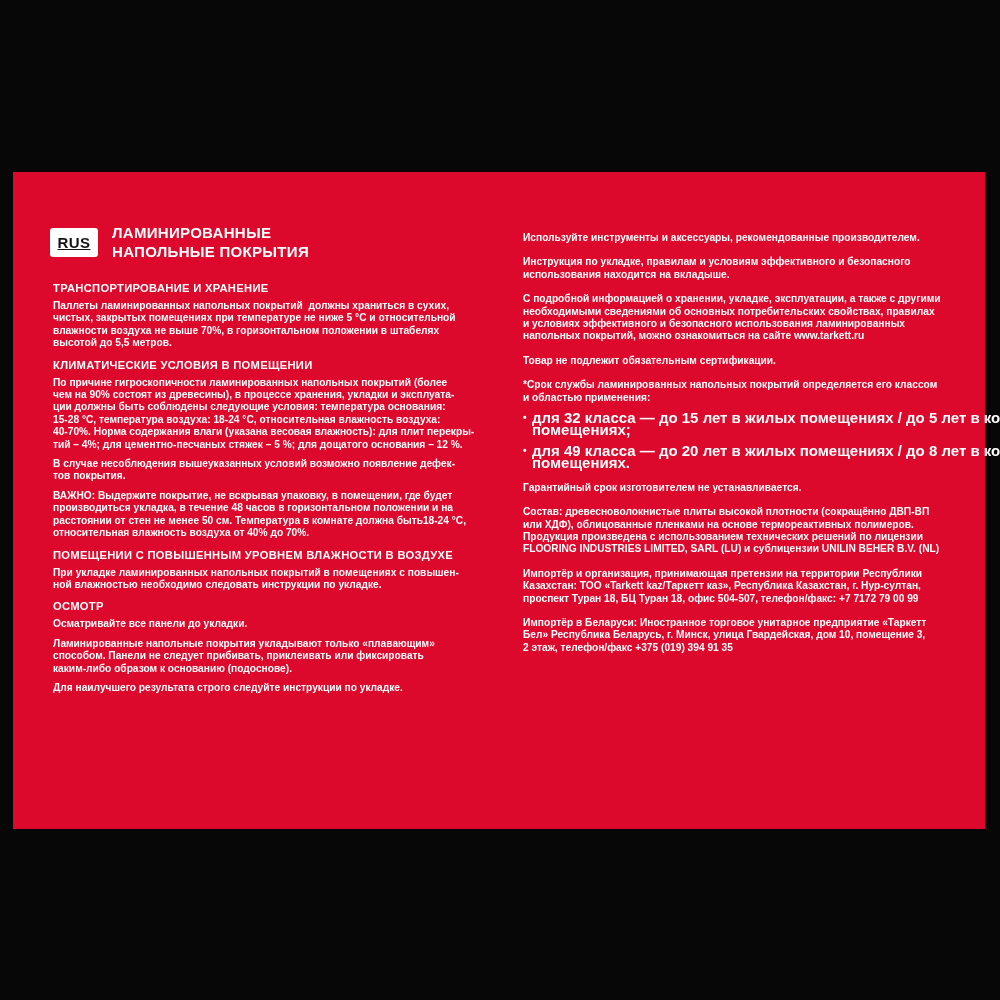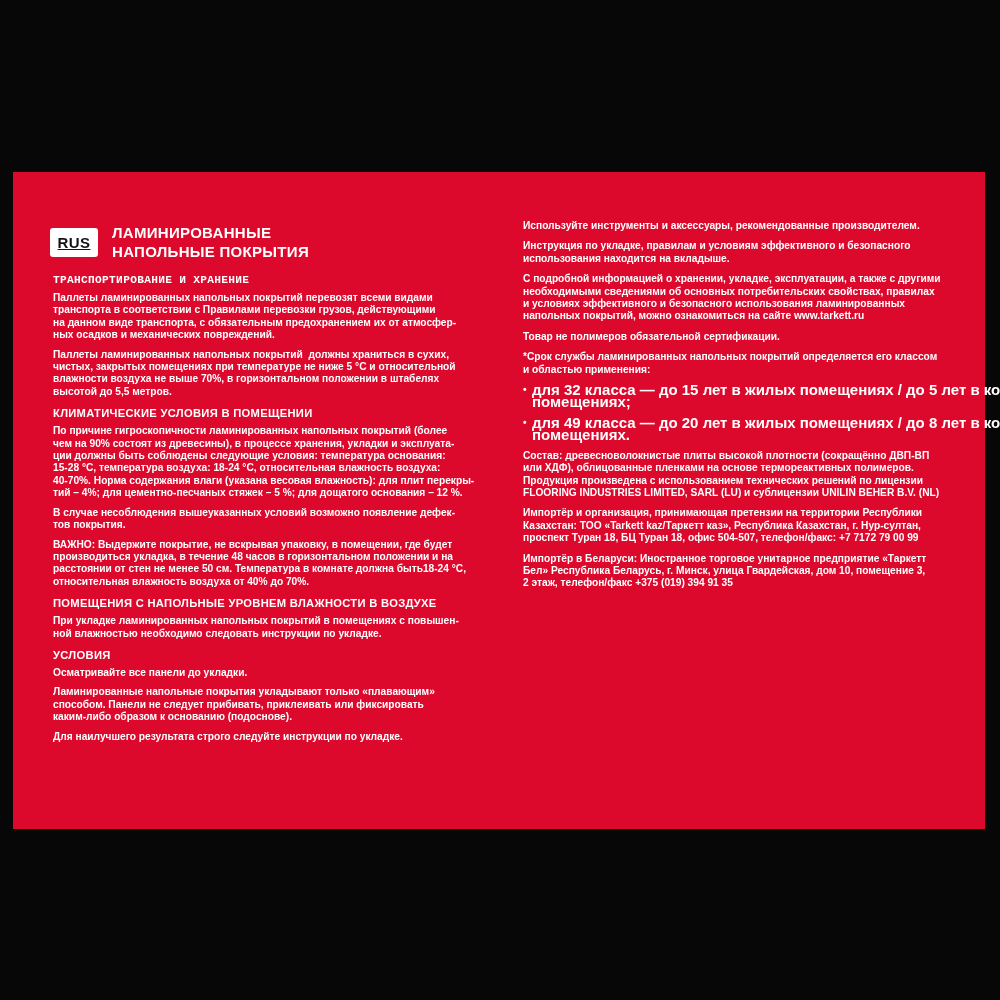--- a/index.html
+++ b/index.html
@@ -36,27 +36,27 @@
   }
   .col { position: absolute; }
   .col-left  { left: 40px;  top: 94px; width: 462px; }
   .col-right { left: 510px; top: 48px; width: 455px; }
   .h {
     font-size: 11.2px; line-height: 13px; font-weight: 700;
     letter-spacing: 0.3px;
     margin: 9px 0 5px 0;
     white-space: pre;
   }
-  .col-left .h:first-child { margin-top: 8px; font-family: Liberation Mono, monospace; }
+  .col-left .h:first-child { margin-top: 16px; }
   .p {
     font-size: 10.2px; line-height: 12.4px; font-weight: 700;
     margin: 0 0 7px 0;
     white-space: pre;
   }
-  .col-right .p { margin-bottom: 8px; }
+  .col-right .p { margin-bottom: 8px; margin-top: 12px; }
   .bullet { display: flex; margin: 0 0 8px 0; }
   .bm {
     width: 9px; flex: 0 0 9px;
     font-size: 10.2px; line-height: 12.4px; font-weight: 700;
   }
   .bt {
     font-size: 15px; line-height: 12.4px; font-weight: 700;
     white-space: pre;
   }
 </style>
@@ -64,73 +64,70 @@
 <body>
 
 <div class="card">
 
   <div class="badge">RUS</div>
   <div class="title">ЛАМИНИРОВАННЫЕ
 НАПОЛЬНЫЕ ПОКРЫТИЯ</div>
 
   <div class="col col-left">
     <div class="h">ТРАНСПОРТИРОВАНИЕ И ХРАНЕНИЕ</div>
-    <div class="p">Паллеты ламинированных напольных покрытий перевозят всеми видами
-транспорта в соответствии с Правилами перевозки грузов, действующими
-на данном виде транспорта, с обязательным предохранением их от атмосфер-
-ных осадков и механических повреждений.</div>
     <div class="p">Паллеты ламинированных напольных покрытий  должны храниться в сухих,
 чистых, закрытых помещениях при температуре не ниже 5 °С и относительной
 влажности воздуха не выше 70%, в горизонтальном положении в штабелях
 высотой до 5,5 метров.</div>
     <div class="h">КЛИМАТИЧЕСКИЕ УСЛОВИЯ В ПОМЕЩЕНИИ</div>
     <div class="p">По причине гигроскопичности ламинированных напольных покрытий (более
 чем на 90% состоят из древесины), в процессе хранения, укладки и эксплуата-
 ции должны быть соблюдены следующие условия: температура основания:
 15-28 °С, температура воздуха: 18-24 °С, относительная влажность воздуха:
 40-70%. Норма содержания влаги (указана весовая влажность): для плит перекры-
 тий – 4%; для цементно-песчаных стяжек – 5 %; для дощатого основания – 12 %.</div>
     <div class="p">В случае несоблюдения вышеуказанных условий возможно появление дефек-
 тов покрытия.</div>
     <div class="p">ВАЖНО: Выдержите покрытие, не вскрывая упаковку, в помещении, где будет
 производиться укладка, в течение 48 часов в горизонтальном положении и на
 расстоянии от стен не менее 50 см. Температура в комнате должна быть18-24 °С,
 относительная влажность воздуха от 40% до 70%.</div>
-    <div class="h">ПОМЕЩЕНИЯ С НАПОЛЬНЫЕ УРОВНЕМ ВЛАЖНОСТИ В ВОЗДУХЕ</div>
+    <div class="h">ПОМЕЩЕНИИ С ПОВЫШЕННЫМ УРОВНЕМ ВЛАЖНОСТИ В ВОЗДУХЕ</div>
     <div class="p">При укладке ламинированных напольных покрытий в помещениях с повышен-
 ной влажностью необходимо следовать инструкции по укладке.</div>
-    <div class="h">УСЛОВИЯ</div>
+    <div class="h">ОСМОТР</div>
     <div class="p">Осматривайте все панели до укладки.</div>
     <div class="p">Ламинированные напольные покрытия укладывают только «плавающим»
 способом. Панели не следует прибивать, приклеивать или фиксировать
 каким-либо образом к основанию (подоснове).</div>
     <div class="p">Для наилучшего результата строго следуйте инструкции по укладке.</div>
   </div>
 
   <div class="col col-right">
     <div class="p">Используйте инструменты и аксессуары, рекомендованные производителем.</div>
     <div class="p">Инструкция по укладке, правилам и условиям эффективного и безопасного
 использования находится на вкладыше.</div>
     <div class="p">С подробной информацией о хранении, укладке, эксплуатации, а также с другими
 необходимыми сведениями об основных потребительских свойствах, правилах
 и условиях эффективного и безопасного использования ламинированных
 напольных покрытий, можно ознакомиться на сайте www.tarkett.ru</div>
-    <div class="p">Товар не полимеров обязательной сертификации.</div>
+    <div class="p">Товар не подлежит обязательным сертификации.</div>
     <div class="p">*Срок службы ламинированных напольных покрытий определяется его классом
 и областью применения:</div>
     <div class="bullet">
       <span class="bm">•</span>
       <span class="bt">для 32 класса — до 15 лет в жилых помещениях / до 5 лет в коммерческих
 помещениях;</span>
     </div>
     <div class="bullet">
       <span class="bm">•</span>
       <span class="bt">для 49 класса — до 20 лет в жилых помещениях / до 8 лет в коммерческих
 помещениях.</span>
     </div>
+    <div class="p">Гарантийный срок изготовителем не устанавливается.</div>
     <div class="p">Состав: древесноволокнистые плиты высокой плотности (сокращённо ДВП-ВП
 или ХДФ), облицованные пленками на основе термореактивных полимеров.
 Продукция произведена с использованием технических решений по лицензии
 FLOORING INDUSTRIES LIMITED, SARL (LU) и сублицензии UNILIN BEHER B.V. (NL)</div>
     <div class="p">Импортёр и организация, принимающая претензии на территории Республики
 Казахстан: ТОО «Tarkett kaz/Таркетт каз», Республика Казахстан, г. Нур-султан,
 проспект Туран 18, БЦ Туран 18, офис 504-507, телефон/факс: +7 7172 79 00 99</div>
     <div class="p">Импортёр в Беларуси: Иностранное торговое унитарное предприятие «Таркетт
 Бел» Республика Беларусь, г. Минск, улица Гвардейская, дом 10, помещение 3,
 2 этаж, телефон/факс +375 (019) 394 91 35</div>

